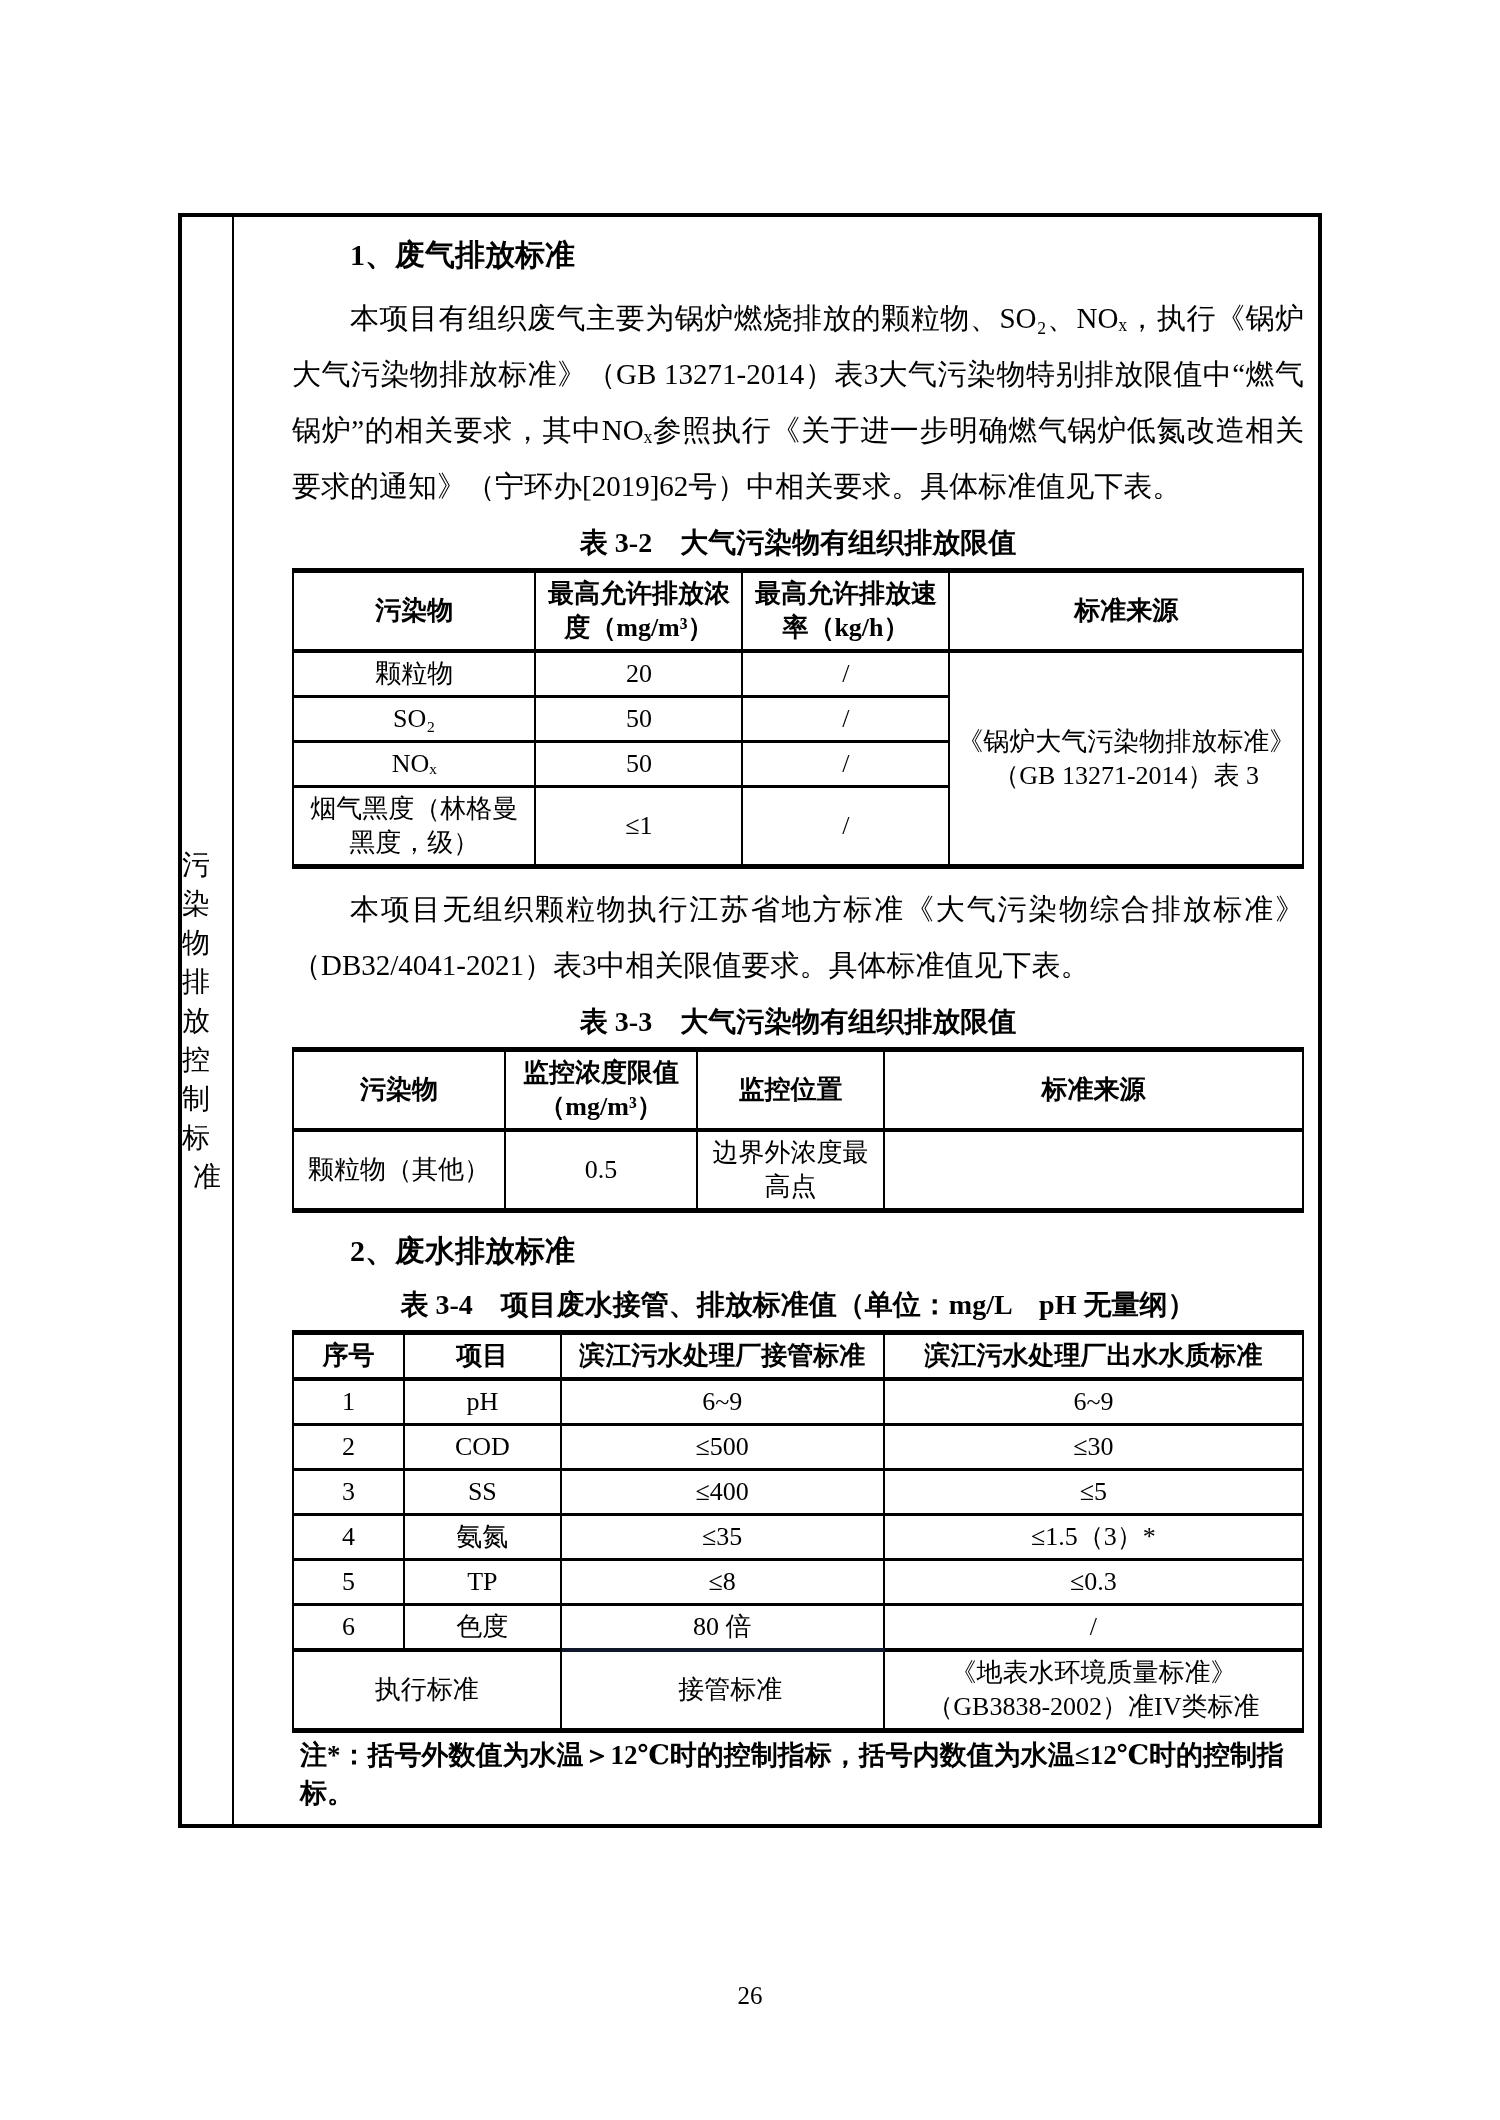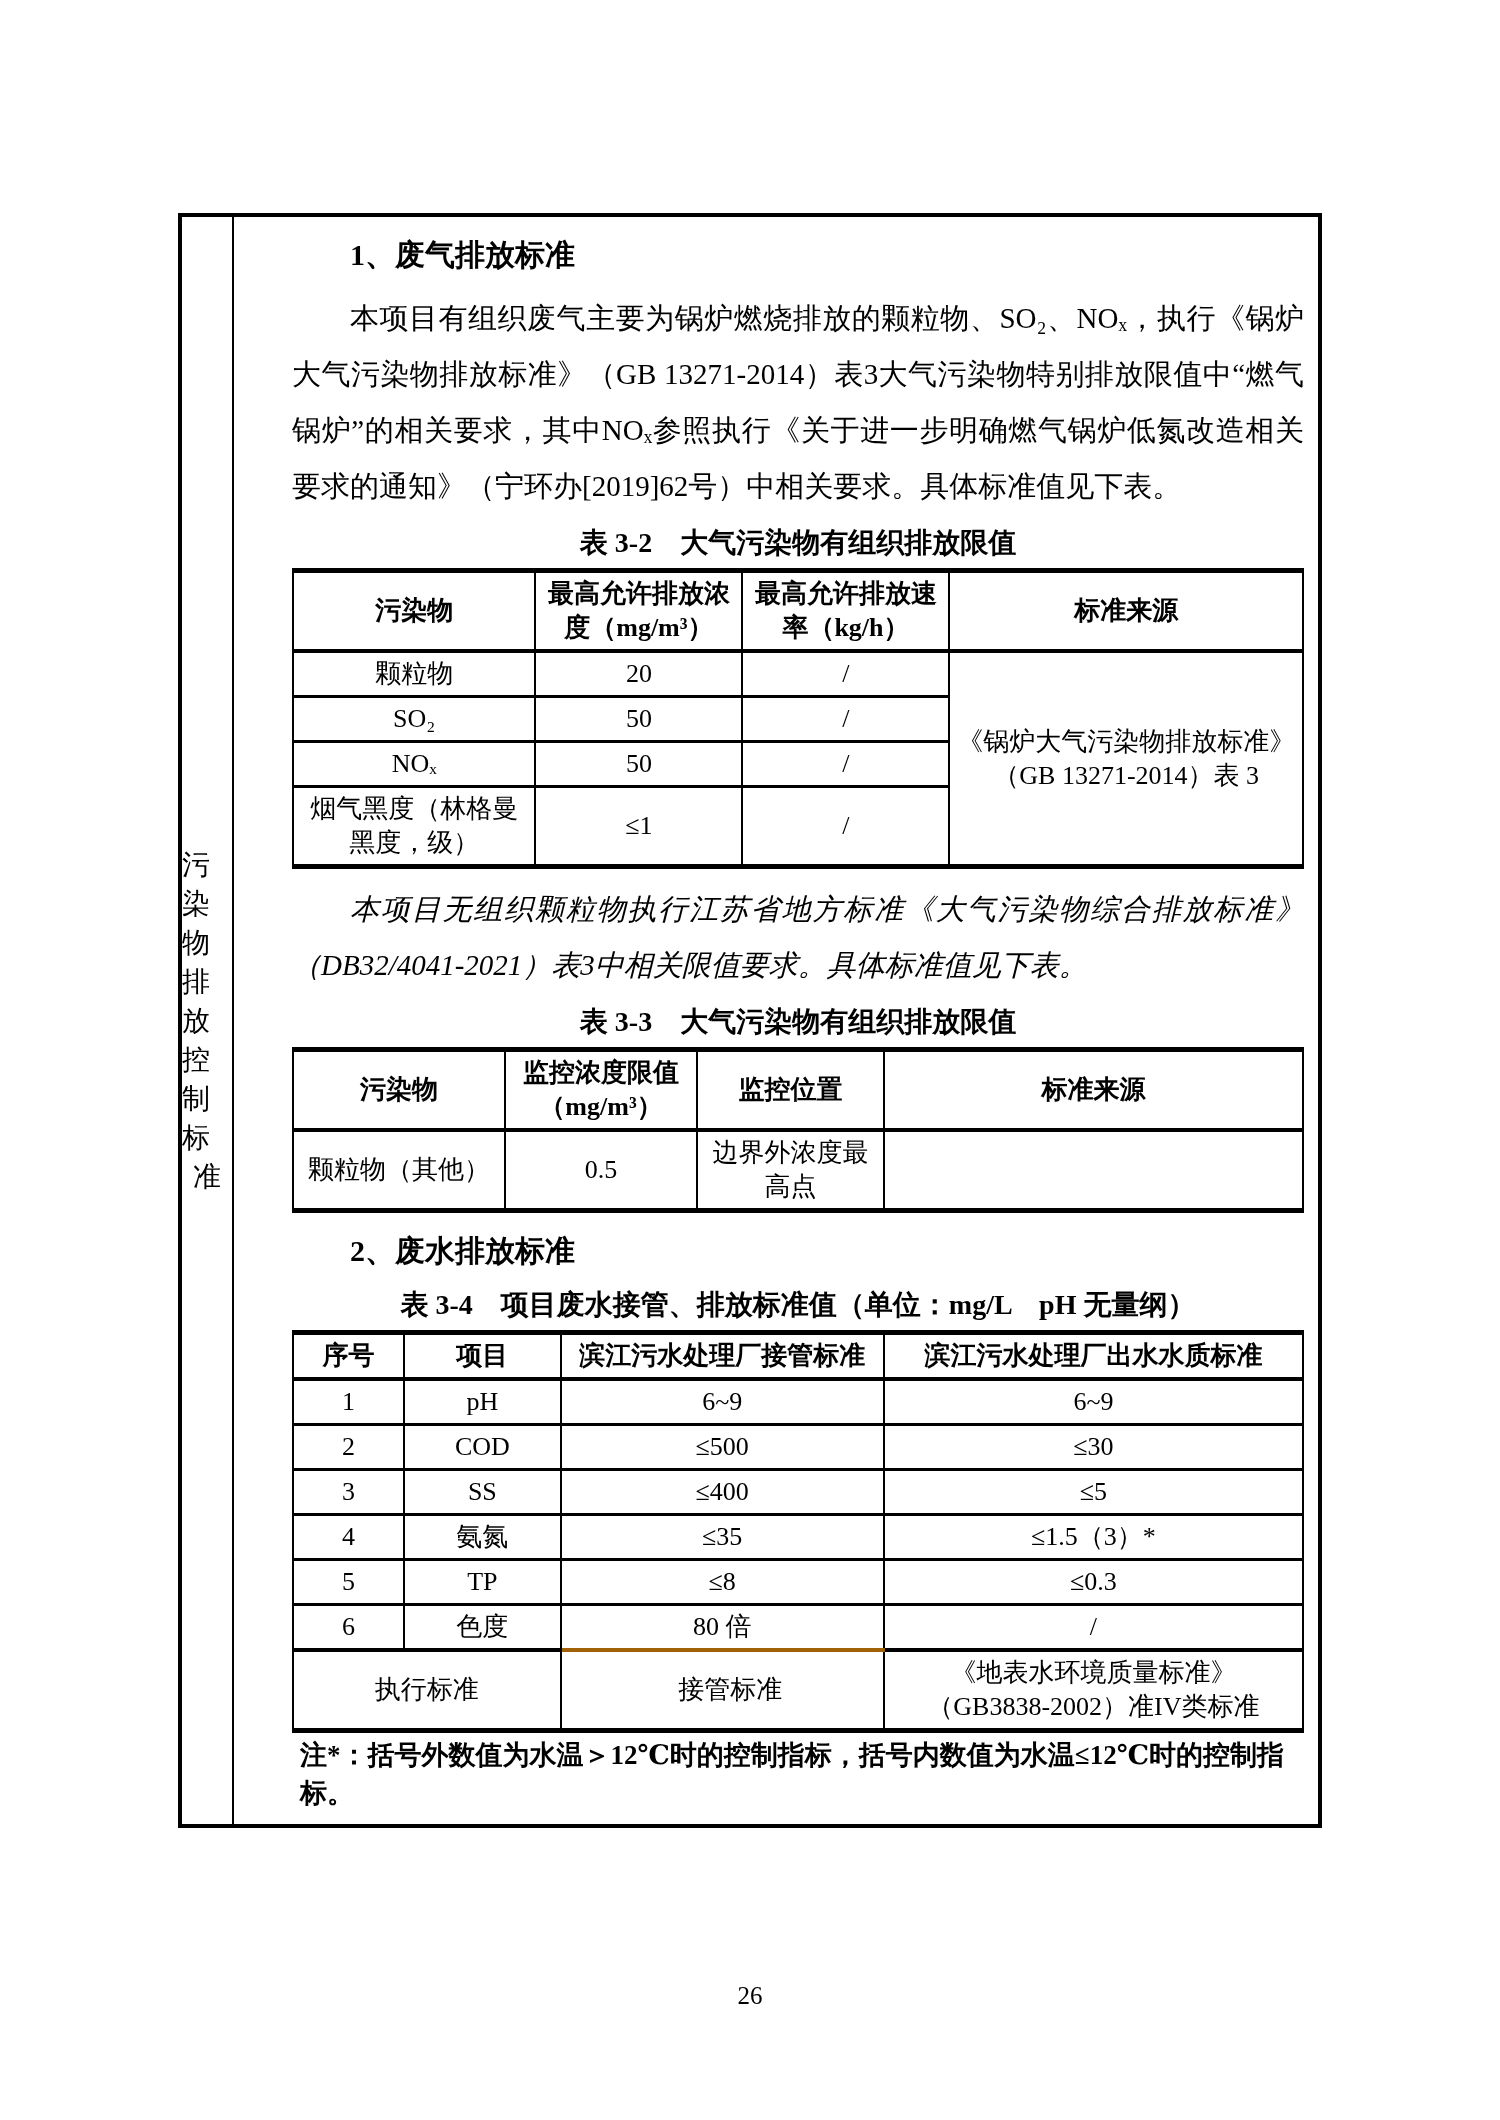--- a/index.html
+++ b/index.html
@@ -149,21 +149,21 @@
           <td>/</td>
         </tr>
         <tr class="last">
           <td>烟气黑度（林格曼黑度，级）</td>
           <td>≤1</td>
           <td>/</td>
         </tr>
       </tbody>
         </table>
 
-      <p class="body-para" style="margin-top:12px;font-style:italic;">本项目无组织颗粒物执行江苏省地方标准《大气污染物综合排放标准》（DB32/4041-2021）表3中相关限值要求。具体标准值见下表。</p>
+      <p class="body-para" style="margin-top:12px;">本项目无组织颗粒物执行江苏省地方标准《大气污染物综合排放标准》（DB32/4041-2021）表3中相关限值要求。具体标准值见下表。</p>
 
       <div class="tbl-caption">表 3-3　大气污染物有组织排放限值</div>
 
       <table class="data-tbl">
         <colgroup>
             <col style="width:21%">
             <col style="width:19%">
             <col style="width:18.5%">
             <col style="width:41.5%">
           </colgroup>
@@ -233,21 +233,21 @@
           <td>≤0.3</td>
         </tr>
         <tr>
           <td>6</td>
           <td>色度</td>
           <td>80 倍</td>
           <td>/</td>
         </tr>
         <tr class="last">
           <td colspan="2" style="border-top:4px solid #000;">执行标准</td>
-          <td style="border-top:4px solid #a16207;padding-left:22px;">接管标准</td>
+          <td style="border-top:4px solid #0f172a;padding-left:22px;">接管标准</td>
           <td style="border-top:4px solid #000;">《地表水环境质量标准》（GB3838-2002）准IV类标准</td>
         </tr>
       </tbody>
         </table>
 
       <div class="note-row">注*：括号外数值为水温＞12℃时的控制指标，括号内数值为水温≤12℃时的控制指标。</div>
 
     </div>
   </div>
 

